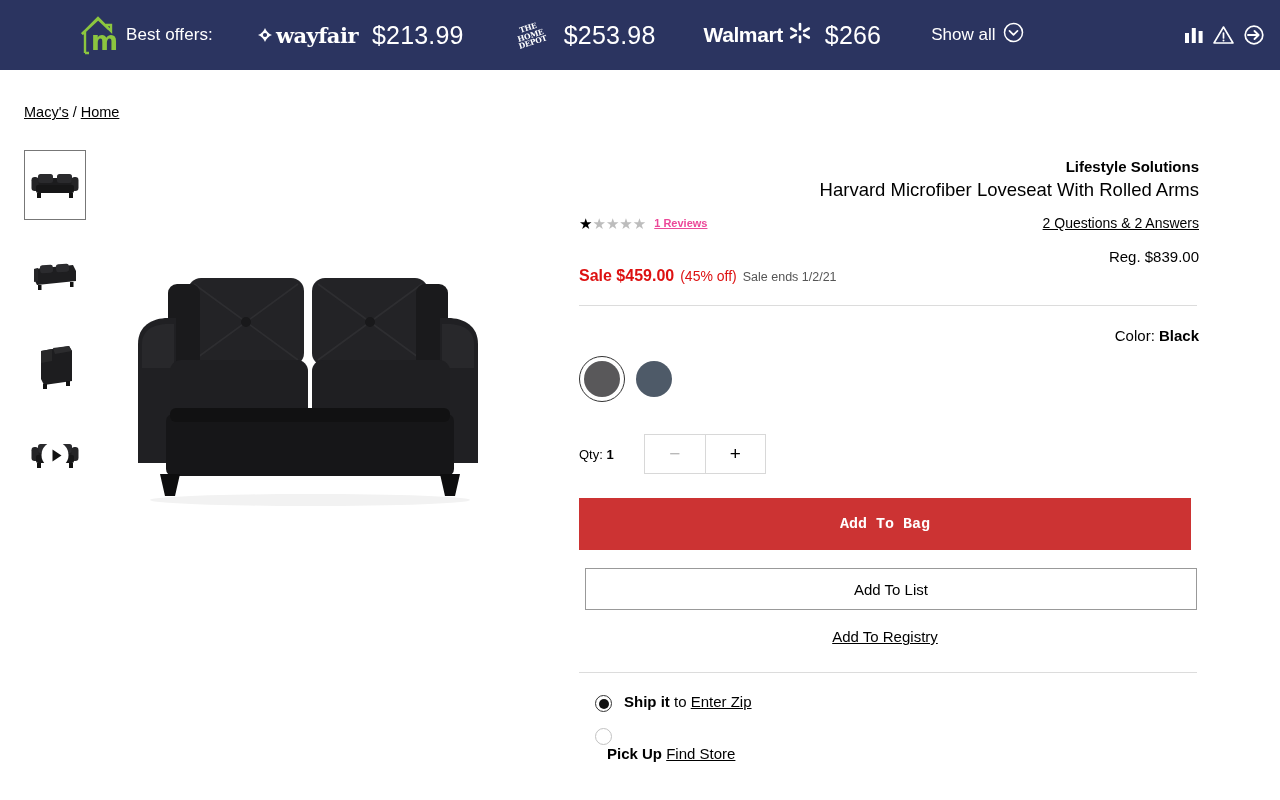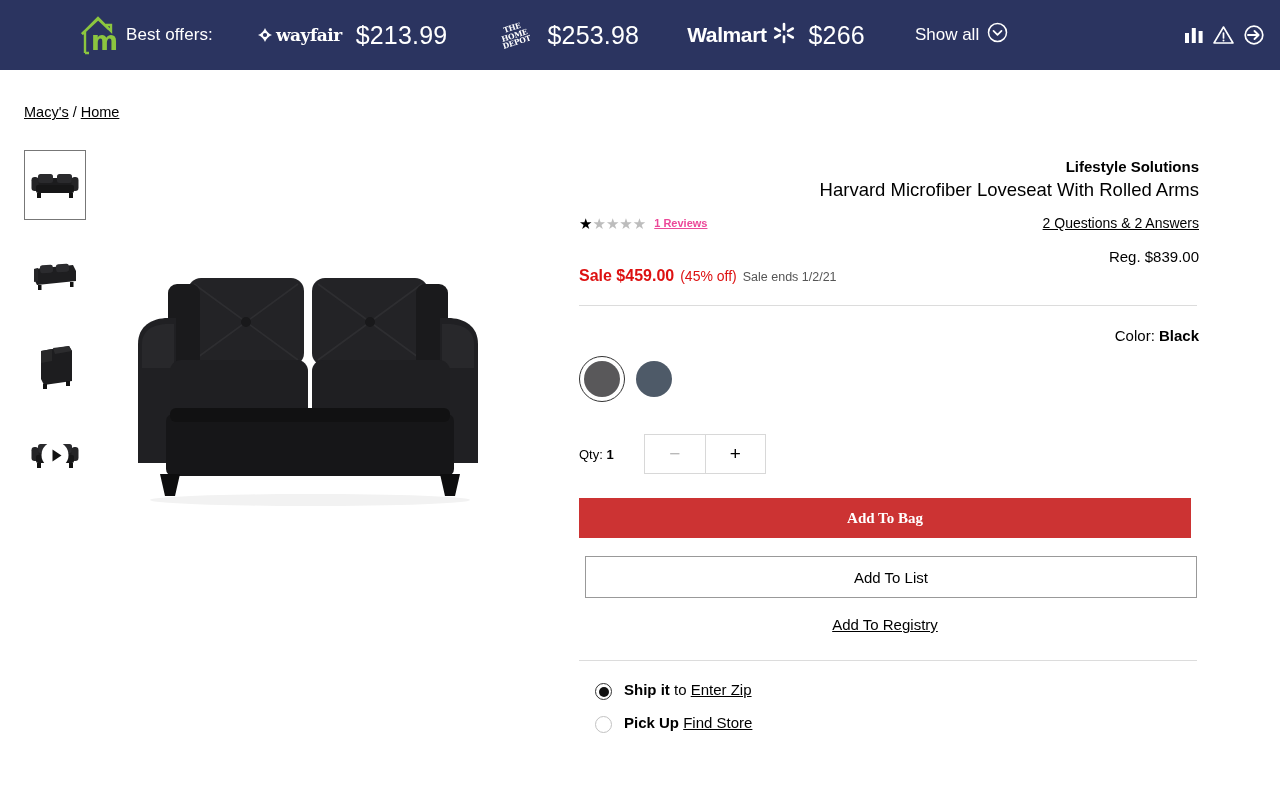--- a/index.html
+++ b/index.html
@@ -37,21 +37,21 @@
     font-size: 25px;
     margin-left: 14px;
     white-space: nowrap;
     letter-spacing: .2px;
   }
 
   
   .wayfair-mark { display: flex; align-items: center; }
   .wayfair-mark .wf-word {
     color: #fff; font-family: "DejaVu Serif", serif; font-weight: bold;
-    font-size: 17px; letter-spacing: -.5px; margin-left: 3px;
+    font-size: 21px; letter-spacing: -.5px; margin-left: 3px;
   }
 
   
   .hd-box {
     width: 38px; height: 38px; background: #ffffff;
     border: 3px solid #2b3460;
     display: flex; align-items: center; justify-content: center;
     position: relative; overflow: hidden;
   }
   .hd-inner {
@@ -161,43 +161,43 @@
   .qty-label b { font-weight: bold; }
   .stepper { display: flex; margin-left: 30px; }
   .step-btn {
     width: 61px; height: 40px; border: 1px solid #d8d8d8;
     background: #fff; display: flex; align-items: center; justify-content: center;
     font-size: 19px; color: #000;
   }
   .step-btn.minus { color: #b9b9b9; border-right: none; }
 
   .btn-bag {
-    margin-top: 24px; width: 612px; height: 40px;
+    margin-top: 24px; width: 612px; height: 52px;
     background: #cc3333; color: #fff; border: none;
     font-size: 15px; font-weight: bold;
     display: flex; align-items: center; justify-content: center;
-    font-family: Liberation Serif, serif;
+    font-family: Liberation Mono, monospace;
   }
   .btn-list {
     margin-top: 18px; margin-left: 6px; width: 612px; height: 42px;
     background: #fff; color: #000; border: 1px solid #999;
     font-size: 15px;
     display: flex; align-items: center; justify-content: center;
     font-family: "Liberation Sans", sans-serif;
   }
   .registry-wrap {
     margin-top: 18px; width: 612px; display: flex; justify-content: center;
   }
   .registry-link { font-size: 15px; color: #000; text-decoration: underline; }
 
   .rule2 { height: 1px; background: #dcdcdc; margin-top: 27px; width: 618px; }
 
   .ship-opts { margin-top: 20px; padding-left: 16px; }
   .opt { display: flex; align-items: flex-start; }
-  .opt + .opt { margin-top: 14px; }
+  .opt + .opt { margin-top: 14px; flex-direction: column; }
   .radio {
     width: 17px; height: 17px; border-radius: 50%;
     border: 1.5px solid #333; flex-shrink: 0; margin-top: 2px;
     display: flex; align-items: center; justify-content: center;
     background: #fff;
   }
   .radio.off { border-color: #c2c2c2; }
   .radio .dot { width: 10px; height: 10px; border-radius: 50%; background: #111; }
   .opt-body { margin-left: 12px; }
   .opt-main { font-size: 15px; color: #000; }

